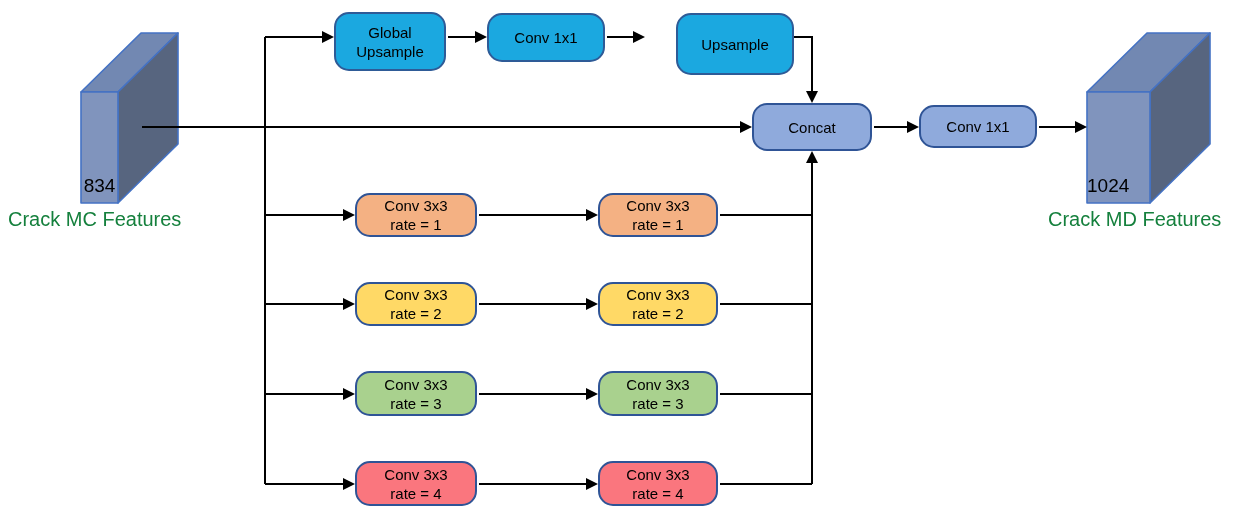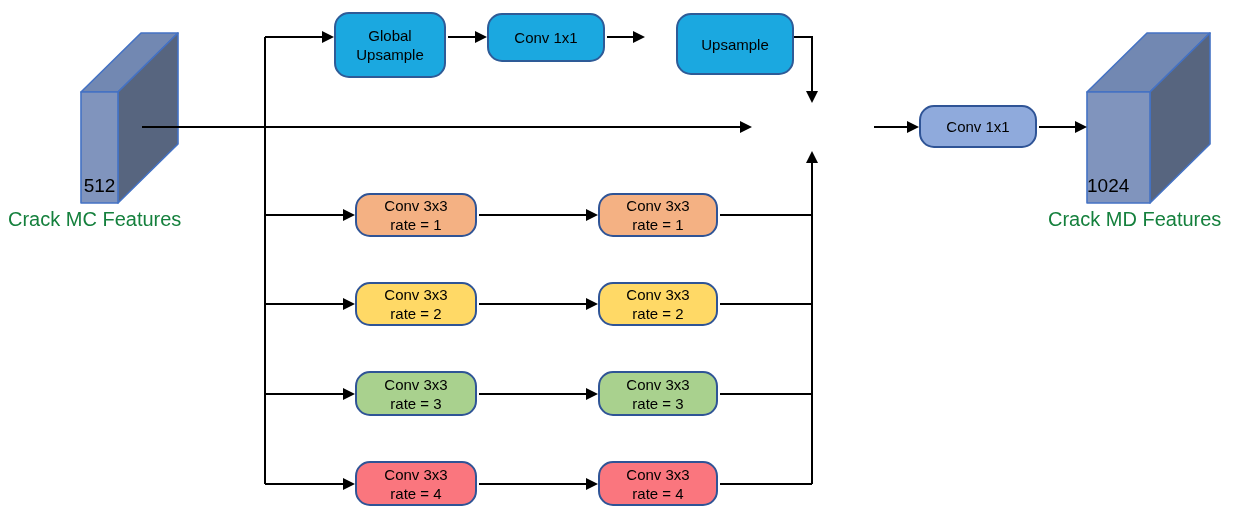--- a/index.html
+++ b/index.html
@@ -99,33 +99,36 @@
     </g>
 
     <g>
       <line x1="874" y1="127" x2="909" y2="127"></line>
       <polygon class="arrowhead" points="919,127 907,121 907,133"></polygon>
       <line x1="1039" y1="127" x2="1077" y2="127"></line>
       <polygon class="arrowhead" points="1087,127 1075,121 1075,133"></polygon>
     </g>
   </svg>
 
-  <div class="node cyan" style="left:334px; top:12px;  width:112px; height:66px;">
+  <div class="node cyan" style="left:334px; top:12px;  width:112px; height:59px;">
     <span>Global</span>
     <span>Upsample</span>
   </div>
 
   <div class="node cyan" style="left:487px; top:13px; width:118px; height:49px;">
     <span>Conv 1x1</span>
   </div>
 
   <div class="node cyan" style="left:645px; top:13px; width:118px; height:62px;margin-left:31px;">
     <span>Upsample</span>
   </div>
 
+  <div class="node peri" style="left:752px; top:103px; width:120px; height:48px;">
+    <span>Concat</span>
+  </div>
 
   <div class="node peri" style="left:919px; top:105px; width:118px; height:43px;">
     <span>Conv 1x1</span>
   </div>
 
   <div class="node orange" style="left:355px; top:193px; width:122px; height:44px;">
     <span>Conv 3x3</span>
     <span>rate = 1</span>
   </div>
   <div class="node orange" style="left:598px; top:193px; width:120px; height:44px;">
@@ -153,19 +156,19 @@
 
   <div class="node red" style="left:355px; top:461px; width:122px; height:45px;">
     <span>Conv 3x3</span>
     <span>rate = 4</span>
   </div>
   <div class="node red" style="left:598px; top:461px; width:120px; height:45px;">
     <span>Conv 3x3</span>
     <span>rate = 4</span>
   </div>
 
-  <div class="dimlabel" style="left:81px; top:175px; width:37px;">512</div>
+  <div class="dimlabel" style="left:81px; top:175px; width:37px;">834</div>
   <div class="dimlabel" style="left:1087px; top:175px; width:40px;">1024</div>
 
   <div class="caption" style="left:8px; top:207px; width:225px;">Crack MC Features</div>
   <div class="caption" style="left:1048px; top:207px; width:214px;">Crack MD Features</div>
 
 </div>
 
 </body></html>

